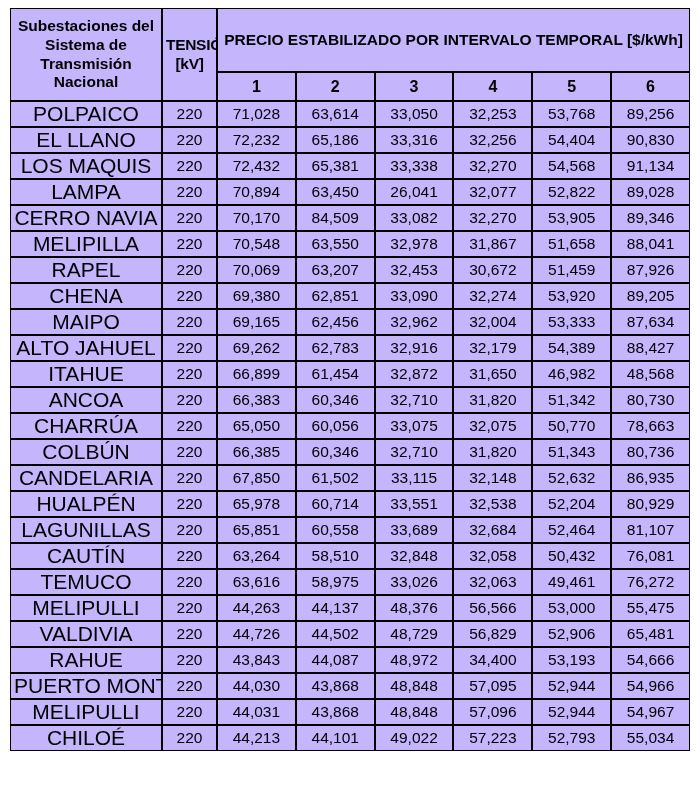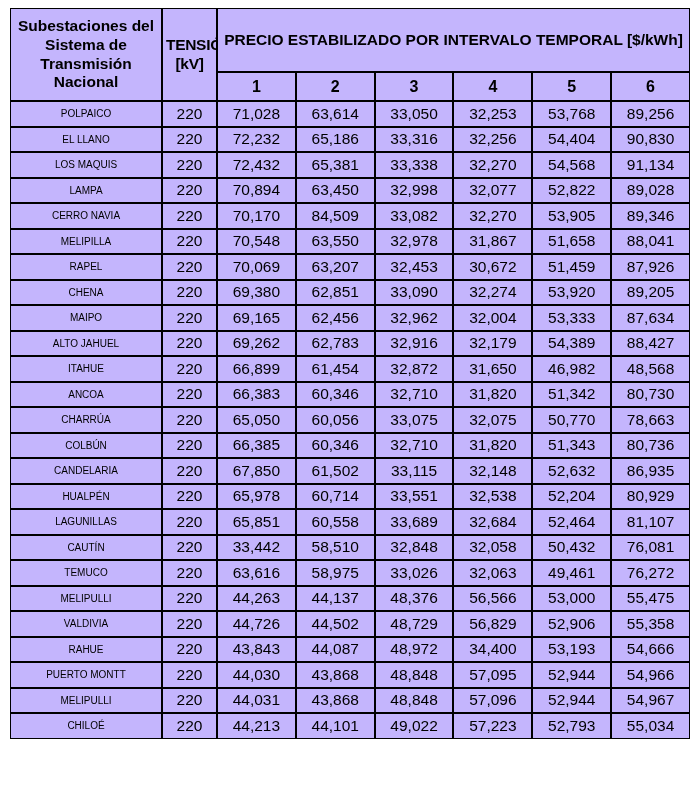--- a/index.html
+++ b/index.html
@@ -39,21 +39,21 @@
   th.h-substation { width: 152px; }
   th.h-tension    { width: 55px; letter-spacing: -0.3px; }
   th.h-group      { height: 64px; font-size: 15.5px; padding: 0 30px; }
   tr.interval-row th { height: 29px; font-size: 16px; }
   tbody td {
     height: 25.5px;
     font-size: 15.5px;
     font-weight: normal;
     white-space: nowrap;
   }
-  tbody td.c-name { font-size: 10px; }
+  tbody td.c-name { font-size: 21px; }
 </style>
 </head>
 <body>
 
 <div class="page">
   <table class="price-table">
     <thead>
       <tr>
         <th class="h-substation" rowspan="2">Subestaciones del Sistema de Transmisión Nacional</th>
         <th class="h-tension" rowspan="2">TENSIÓN [kV]</th>
@@ -97,21 +97,21 @@
           <td>33,338</td>
           <td>32,270</td>
           <td>54,568</td>
           <td>91,134</td>
         </tr>
         <tr>
           <td class="c-name">LAMPA</td>
           <td>220</td>
           <td>70,894</td>
           <td>63,450</td>
-          <td>32,998</td>
+          <td>26,041</td>
           <td>32,077</td>
           <td>52,822</td>
           <td>89,028</td>
         </tr>
         <tr>
           <td class="c-name">CERRO NAVIA</td>
           <td>220</td>
           <td>70,170</td>
           <td>84,509</td>
           <td>33,082</td>
@@ -235,21 +235,21 @@
           <td>65,851</td>
           <td>60,558</td>
           <td>33,689</td>
           <td>32,684</td>
           <td>52,464</td>
           <td>81,107</td>
         </tr>
         <tr>
           <td class="c-name">CAUTÍN</td>
           <td>220</td>
-          <td>33,442</td>
+          <td>63,264</td>
           <td>58,510</td>
           <td>32,848</td>
           <td>32,058</td>
           <td>50,432</td>
           <td>76,081</td>
         </tr>
         <tr>
           <td class="c-name">TEMUCO</td>
           <td>220</td>
           <td>63,616</td>
@@ -270,21 +270,21 @@
           <td>55,475</td>
         </tr>
         <tr>
           <td class="c-name">VALDIVIA</td>
           <td>220</td>
           <td>44,726</td>
           <td>44,502</td>
           <td>48,729</td>
           <td>56,829</td>
           <td>52,906</td>
-          <td>55,358</td>
+          <td>65,481</td>
         </tr>
         <tr>
           <td class="c-name">RAHUE</td>
           <td>220</td>
           <td>43,843</td>
           <td>44,087</td>
           <td>48,972</td>
           <td>34,400</td>
           <td>53,193</td>
           <td>54,666</td>

